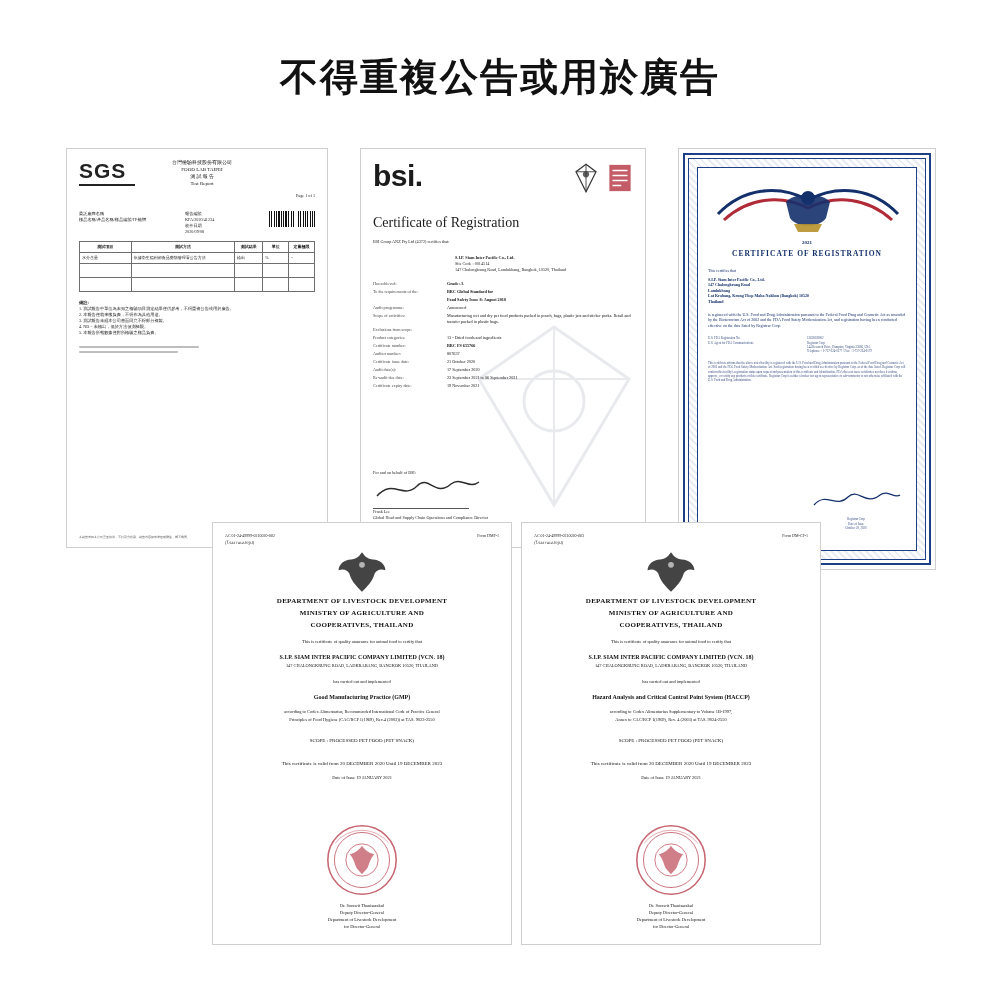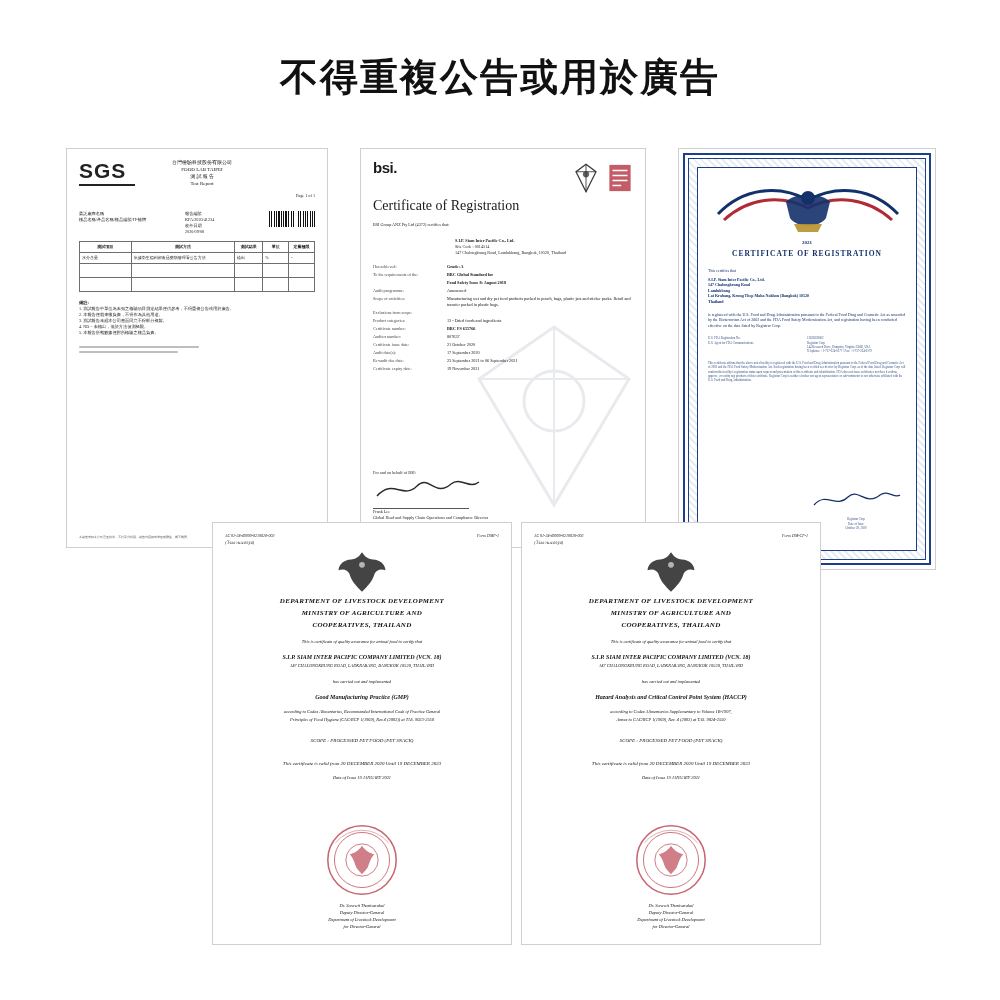--- a/index.html
+++ b/index.html
@@ -104,21 +104,21 @@
     line-height: 4px;
     color: #333;
     opacity: .8;
   }
 
   
   #cert-bsi { left: 360px; top: 148px; width: 286px; height: 400px; }
   .bsi-logo {
     font-family: "Liberation Sans", sans-serif;
     font-weight: bold;
-    font-size: 15px;
+    font-size: 30px;
     color: #1b1b1b;
     letter-spacing: -0.5px;
   }
   .bsi-title {
     font-family: "Liberation Serif", serif;
     font-size: 14px;
     color: #1b1b1b;
     margin-top: 22px;
   }
   .bsi-row { display: flex; margin-top: 2px; }
@@ -189,21 +189,21 @@
     font-weight: bold; font-size: 10px; color: #14306b;
   }
   .reg-tiny {
     font-size: 3px; line-height: 4.2px; color: #14306b; opacity: .85;
   }
 
   
   .cert-dld { width: 300px; height: 423px; }
   #cert-gmp { left: 212px; top: 522px; }
   #cert-haccp { left: 521px; top: 522px; }
-  .dld-inner { padding: 10px 16px; font-style: italic; }
+  .dld-inner { padding: 10px 16px; }
   .dld-top {
     display: flex; justify-content: space-between;
     font-size: 4px; color: #222;
   }
   .garuda {
     display: block; margin: 4px auto 2px auto;
     width: 54px; height: 44px;
   }
   .dld-head {
     text-align: center;

